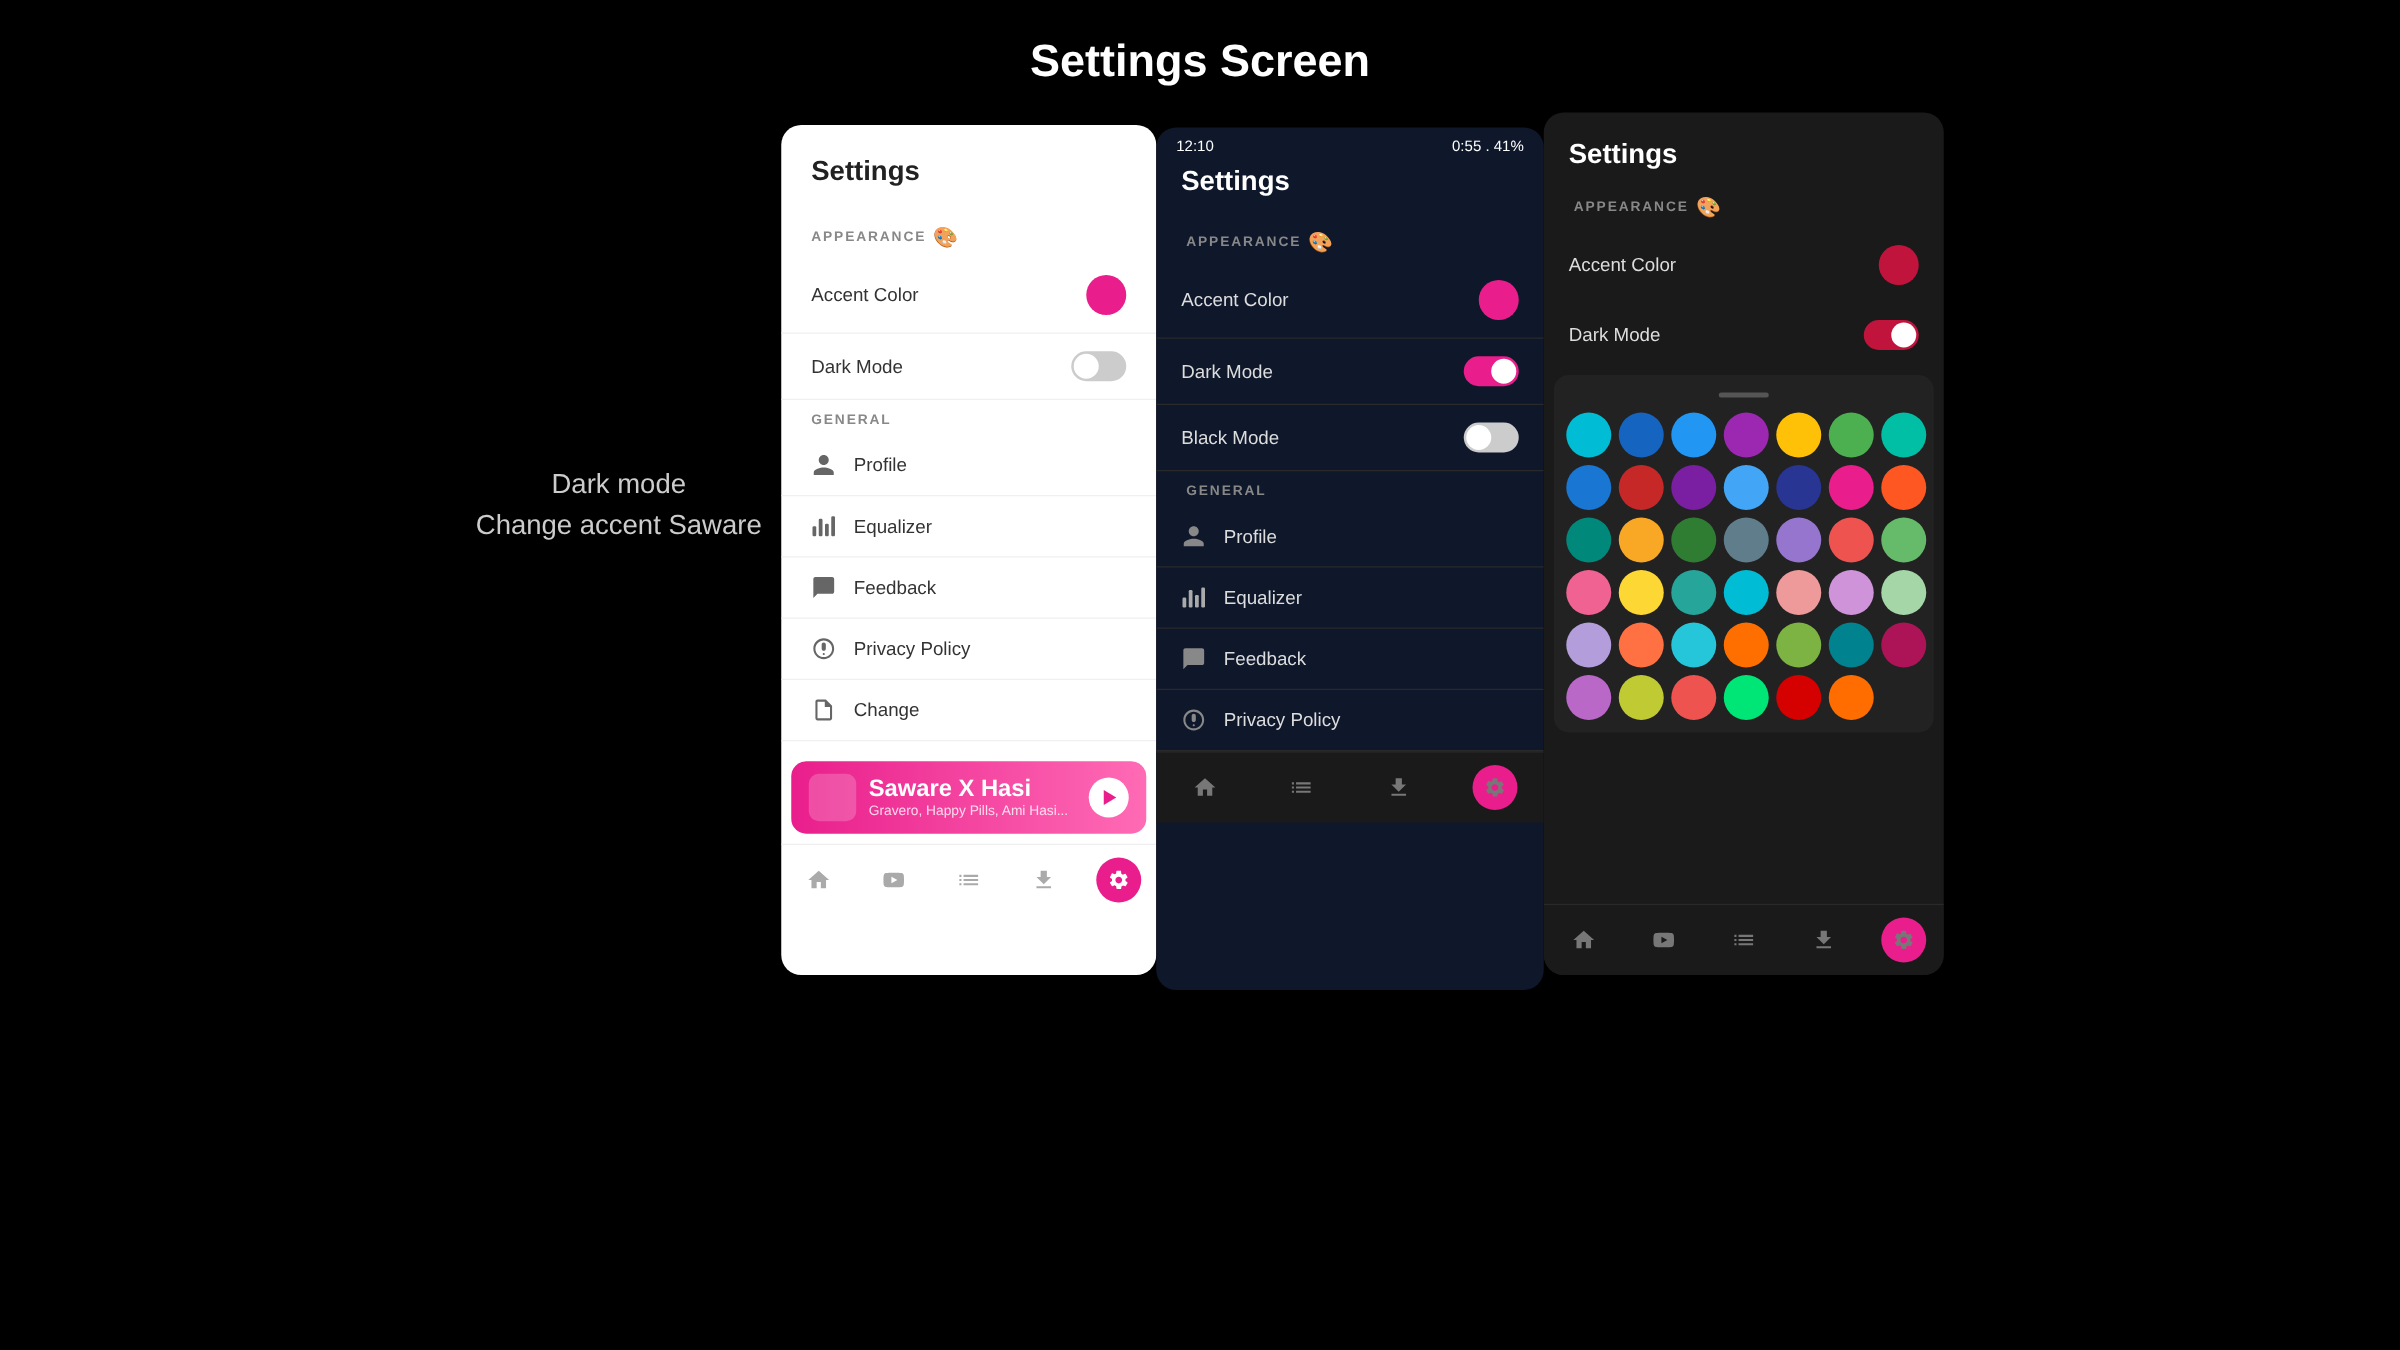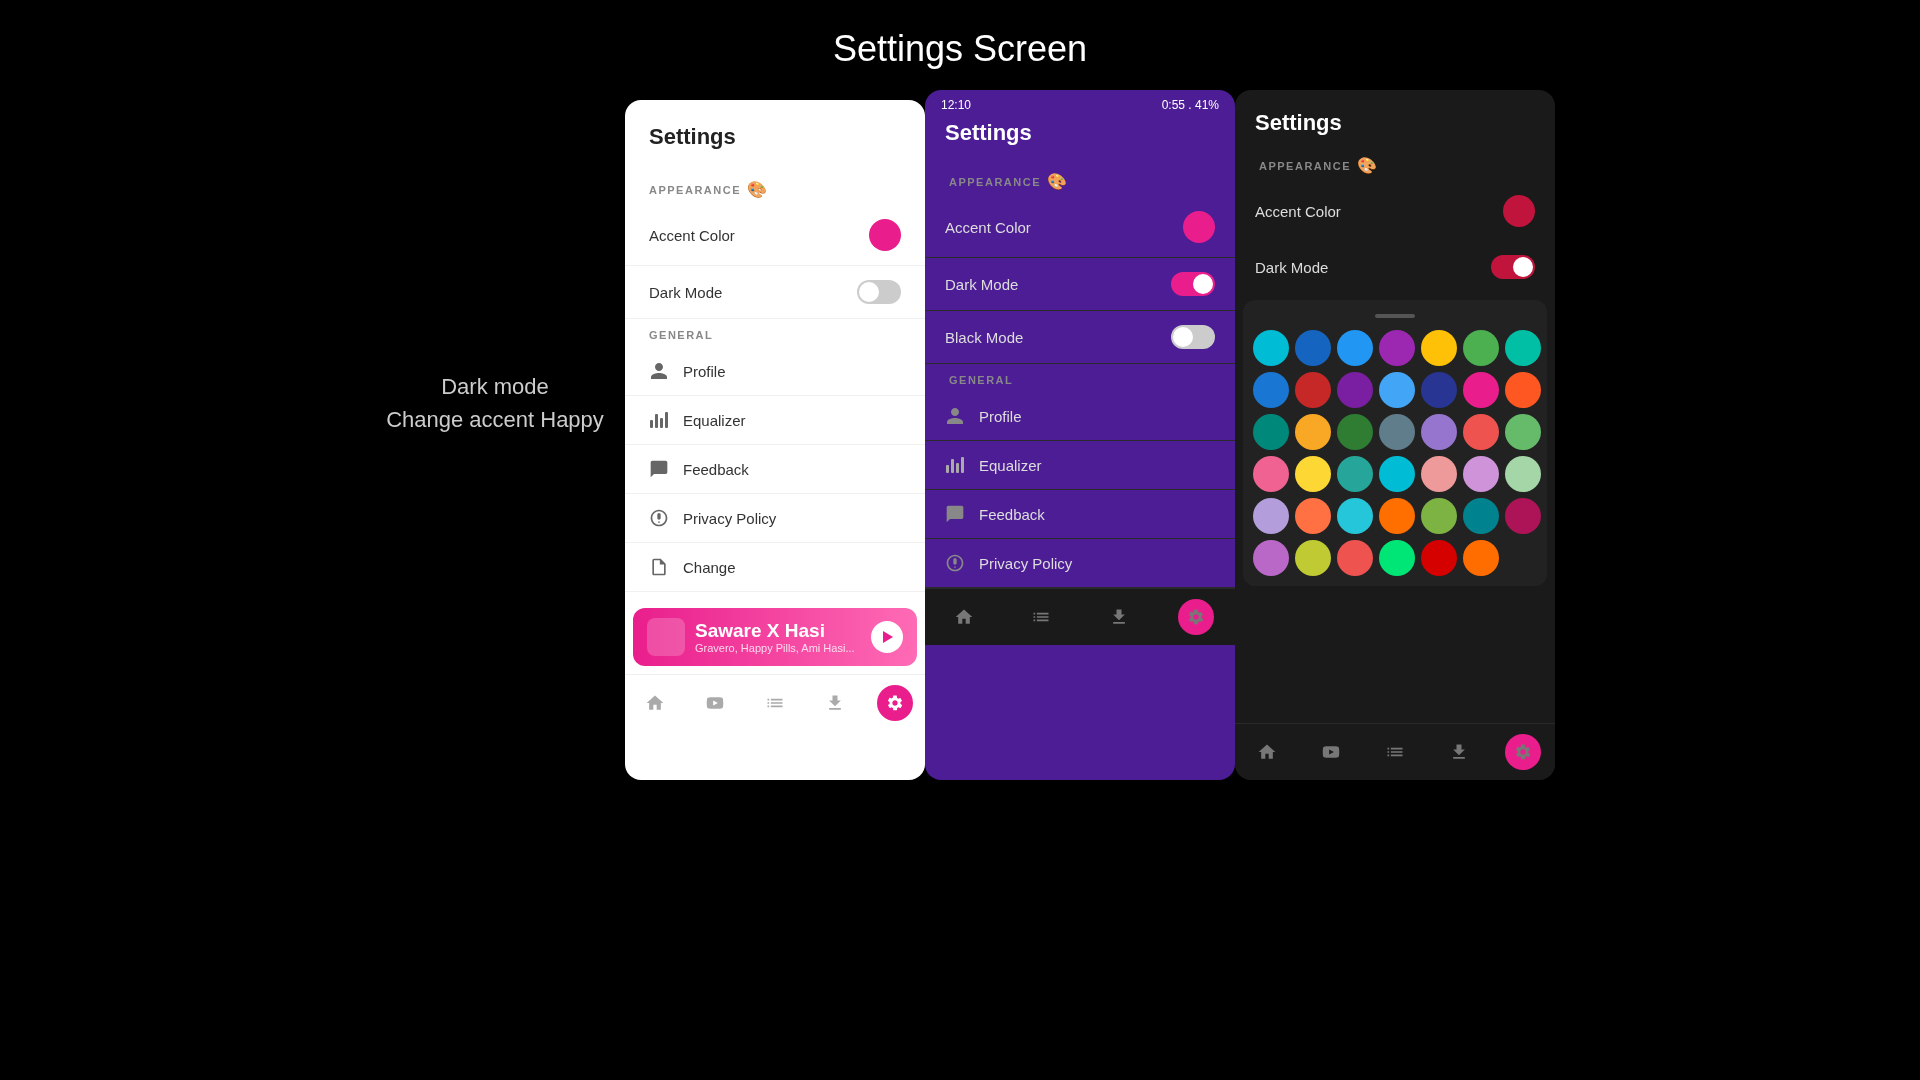--- a/index.html
+++ b/index.html
@@ -10,21 +10,21 @@
       overflow: hidden;
       font-family: 'Segoe UI', Arial, sans-serif;
       display: flex;
       flex-direction: column;
       align-items: center;
     }
 
     .page-title {
       color: #fff;
       font-size: 36px;
-      font-weight: 400;
+      font-weight: 700;
       text-align: center;
       margin-top: 28px;
       margin-bottom: 20px;
       width: 100%;
     }
 
     .screens-container {
       display: flex;
       flex-direction: row;
       align-items: flex-start;
@@ -228,23 +228,23 @@
 
     .nav-icon.active {
       background: #e91e8c;
       color: #fff;
     }
 
     
     .screen2 {
       width: 310px;
       min-height: 690px;
-      background: #4c1d95;
+      background: #0f172a;
       border-radius: 16px;
-      margin-top: 0;
+      margin-top: 12px;
       padding-bottom: 0;
     }
 
     .status-bar {
       display: flex;
       justify-content: space-between;
       align-items: center;
       padding: 8px 16px 4px 16px;
       color: #fff;
       font-size: 12px;
@@ -430,21 +430,21 @@
   </style>
 </head>
 <body>
 
 <div class="page-title">Settings Screen</div>
 
 <div class="screens-container">
 
   <div class="left-label">
     <div>Dark mode</div>
-    <div>Change accent Happy</div>
+    <div>Change accent Saware</div>
   </div>
 
   <div class="phone-screen screen1">
     <div class="s-title">Settings</div>
 
     <div class="section-header">
       <span>APPEARANCE</span>
       <span class="palette-emoji">🎨</span>
     </div>
 

